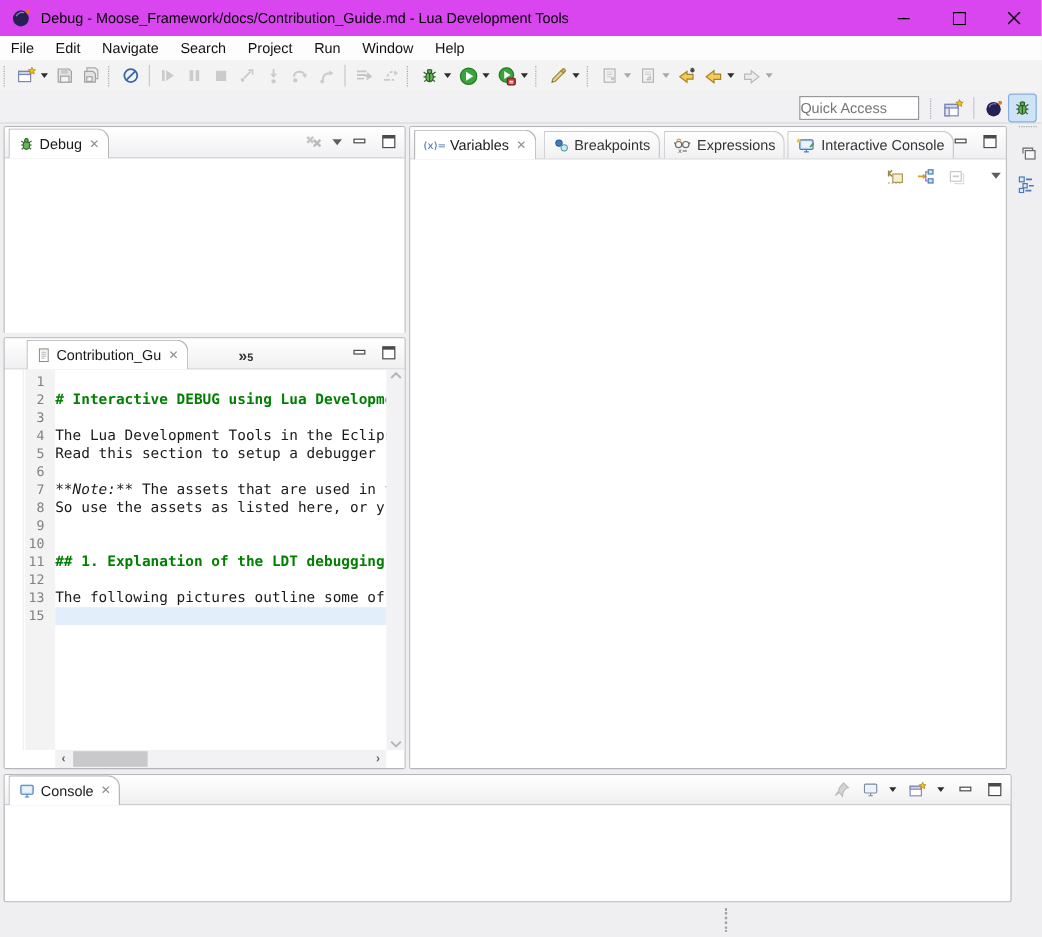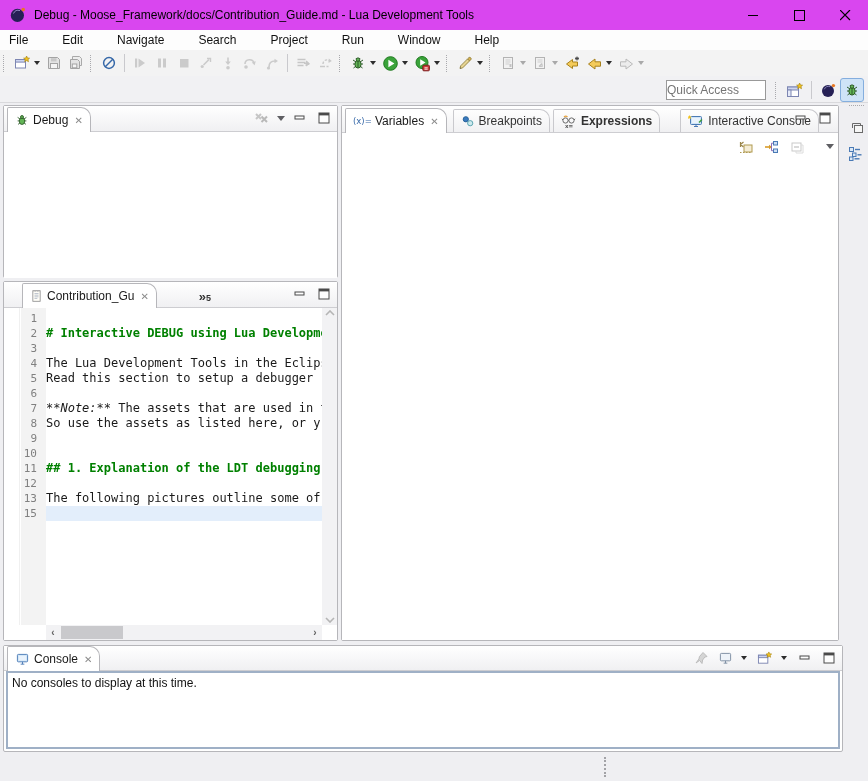--- a/index.html
+++ b/index.html
@@ -7,21 +7,21 @@
     font-family: "Liberation Sans", sans-serif; font-size: 12px; color: #1a1a1a;
     background: #efeff2; }
 
   
   #titlebar { position:absolute; left:0; top:0; width:868px; height:30px; background:#d946ef; }
   #titlebar .title { position:absolute; left:34px; top:0; line-height:30px; font-size:12px; color:#000; white-space:nowrap; }
   #app-icon { position:absolute; left:9px; top:6px; width:18px; height:18px; }
   .wbtn { position:absolute; top:0; width:46px; height:30px; display:flex; align-items:center; justify-content:center; }
 
   
-  #menubar { position:absolute; left:0; top:30px; width:868px; height:20px; background:#fdfdfd; display:flex; align-items:flex-end;gap:16px; }
+  #menubar { position:absolute; left:0; top:30px; width:868px; height:20px; background:#fdfdfd; display:flex; align-items:flex-end; }
   #menubar .mitem { padding:0 9px; line-height:20px; font-size:12px; color:#111; }
 
   
   #toolbar1 { position:absolute; left:0; top:50px; width:868px; height:26px; background:#f3f3f3; display:flex; align-items:center; }
   #toolbar2 { position:absolute; left:0; top:76px; width:868px; height:27px; background:#f1f1f3; border-bottom:1px solid #d9d9dc; }
   .tbtn { height:22px; min-width:22px; padding:0 1px; display:flex; align-items:center; justify-content:center; border:1px solid transparent; border-radius:2px; }
   .dd { width:0; height:0; border-left:3.5px solid transparent; border-right:3.5px solid transparent; border-top:4px solid #2d2d2d; margin:0 3px 0 1px; }
   .dd.dis { border-top-color:#a9a9a9; }
   .handle { width:5px; height:17px; border-left:1px dotted #a9a9ad; margin:0 3px; }
   .vsep { width:1px; height:18px; background:#c9c9cd; margin:0 4px; }
@@ -403,31 +403,31 @@
       <span>Variables</span>
       <span class="x">✕</span>
     </div>
     <div class="tab unsel" style="margin-left:6px;">
       <svg width="14" height="14" viewBox="0 0 16 16">
         <circle cx="5.5" cy="6" r="3" fill="#3b7bbf" stroke="#205a92"></circle>
         <circle cx="10.5" cy="10.5" r="3" fill="#cdeaee" stroke="#4b9aa8"></circle>
       </svg>
       <span>Breakpoints</span>
     </div>
-    <div class="tab unsel" style="margin-left:3px;font-weight:bold;">
+    <div class="tab unsel" style="margin-left:3px;">
       <svg width="16" height="14" viewBox="0 0 16 14">
         <path d="M3 3 C4 2 5.5 2 6.5 3" fill="none" stroke="#e8a33d" stroke-width="1.2"></path>
         <circle cx="4.5" cy="6.5" r="2.6" fill="none" stroke="#6a6a6a"></circle>
         <circle cx="10.5" cy="6.5" r="2.6" fill="none" stroke="#6a6a6a"></circle>
         <path d="M7.1 6.5 h0.8 M1.9 6 l-1 -1.2 M13.1 6 l1 -1.2" stroke="#6a6a6a"></path>
         <text x="4" y="13.5" font-size="5.5" fill="#555" font-family="DejaVu Sans, sans-serif">x=</text>
       </svg>
       <span>Expressions</span>
     </div>
-    <div class="tab unsel" style="margin-left:20px;">
+    <div class="tab unsel" style="margin-left:2px;">
       <svg width="16" height="14" viewBox="0 0 16 14">
         <rect x="2.5" y="2.5" width="11" height="8" rx="1" fill="#cfe4f7" stroke="#4a7ab5"></rect>
         <rect x="4" y="4" width="8" height="5" fill="#eaf3fc"></rect>
         <path d="M6 12.5 h4 M8 10.5 v2" stroke="#4a7ab5"></path>
         <path d="M1.5 1 L2.2 2.4 L3.7 2.6 L2.6 3.6 L2.9 5.1 L1.5 4.3 L0.1 5.1 L0.4 3.6 L-0.7 2.6 L0.8 2.4 Z" fill="#f2c21d"></path>
         <path d="M11 8.5 l3 -3" stroke="#3c9b3c" stroke-width="1.4"></path>
       </svg>
       <span>Interactive Console</span>
     </div>
     <div class="pctrl">
@@ -575,23 +575,20 @@
           </svg>
       </span>
       <span class="ic">
         <svg width="12" height="12" viewBox="0 0 12 12">
             <rect x="1" y="1" width="10" height="10" fill="#fdfdfd" stroke="#4a4a4a"></rect>
             <rect x="1" y="1" width="10" height="2.4" fill="#4a4a4a"></rect>
           </svg>
       </span>
     </div>
   </div>
-  <div id="console-content">
-    <div id="console-msg">No consoles to display at this time.</div>
-  </div>
 </div>
 
 <div id="right-trim">
   <div class="dots"></div>
   <div class="tic">
     <svg width="15" height="14" viewBox="0 0 15 14">
       <rect x="5.5" y="5.5" width="8" height="7" fill="#f6f6f6" stroke="#6a6a6a"></rect>
       <path d="M3.5 8 v-4.5 h8 v2" fill="none" stroke="#6a6a6a"></path>
     </svg>
   </div>

